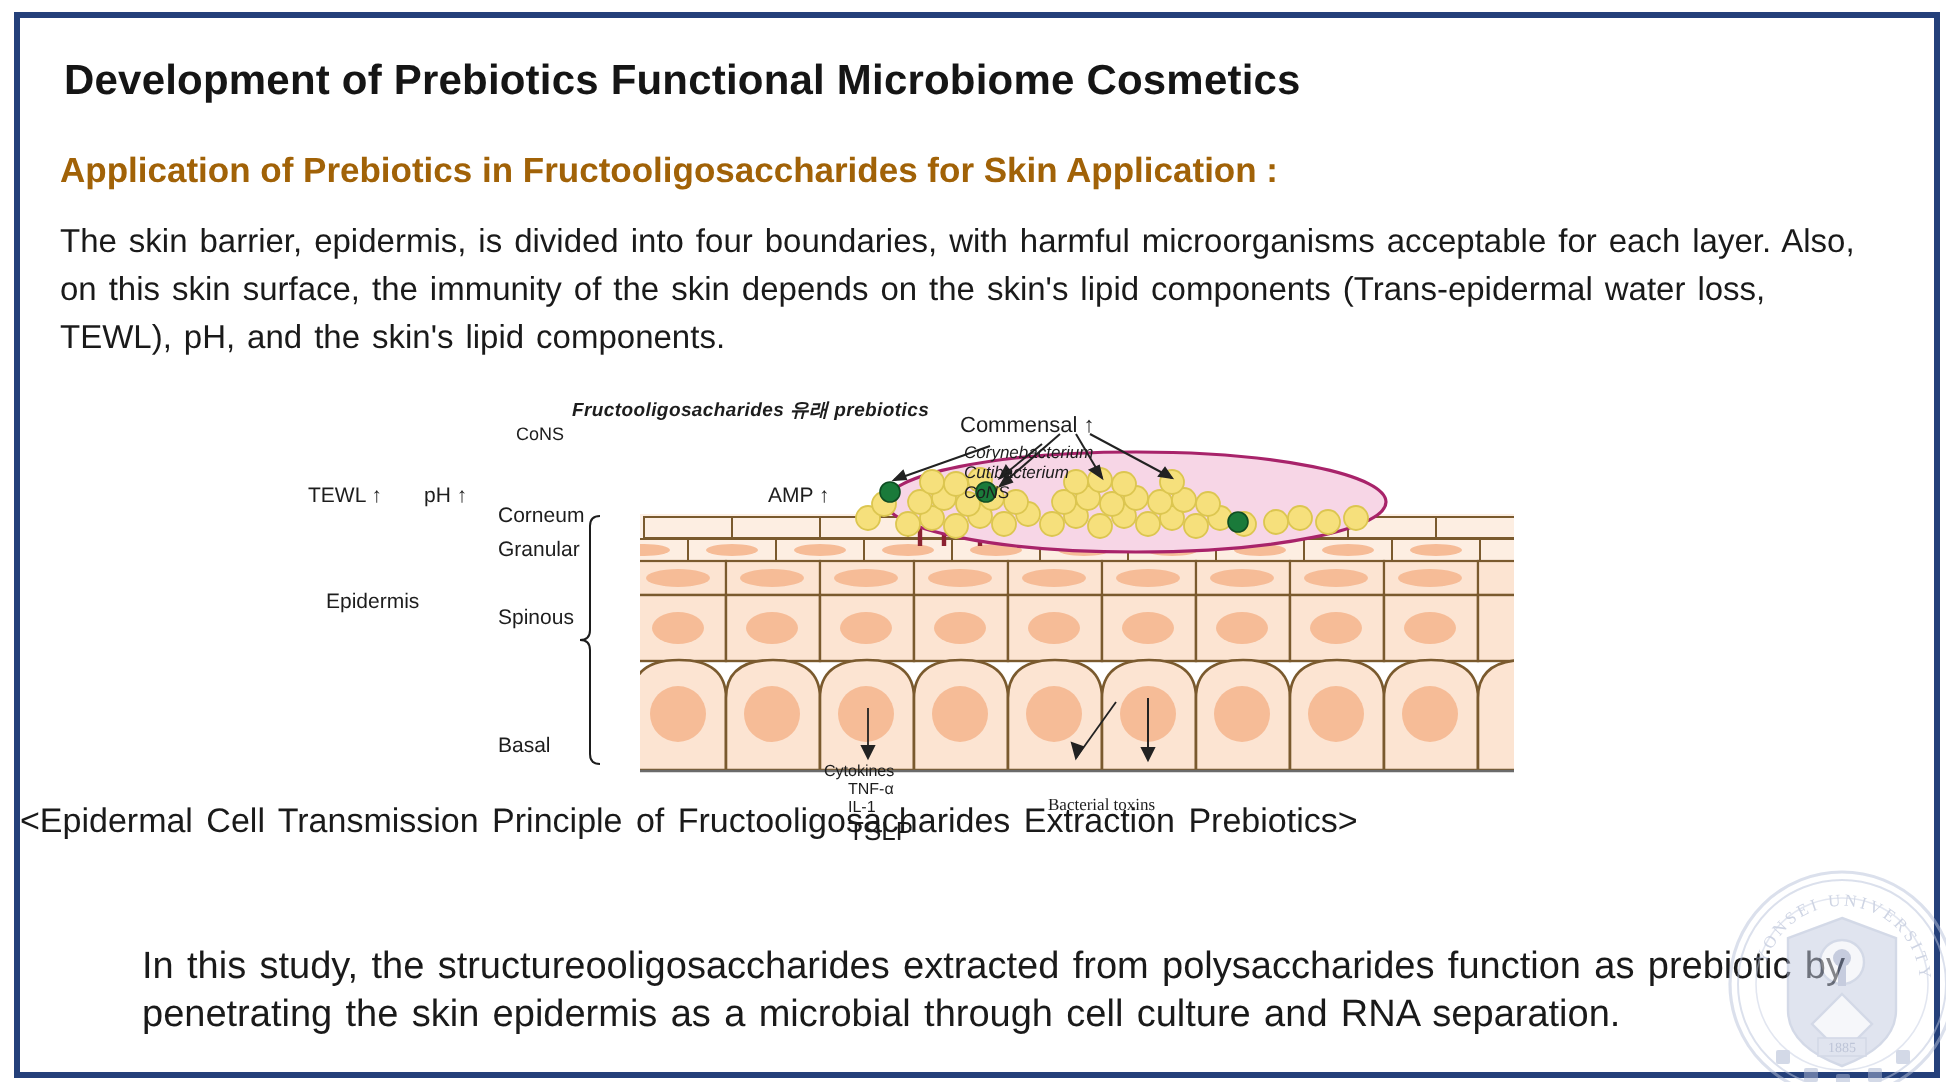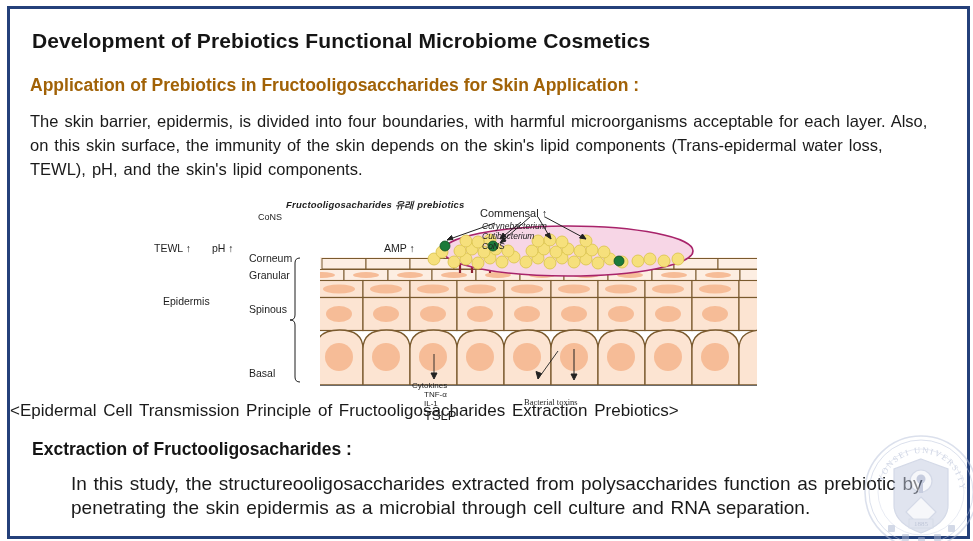--- a/index.html
+++ b/index.html
@@ -397,21 +397,20 @@
           <div class="fig-label" style="position:relative; left:12px; top:0px; font-size:8px;">TNF-α</div>
           <div class="fig-label" style="position:relative; left:12px; top:0px; font-size:8px;">IL-1</div>
           <div class="fig-label" style="position:relative; left:12px; top:0px; font-size:13px;">TSLP</div>
         </div>
 
         <div class="fig-label" style="left:286px; top:198px; font-size:8.5px;font-family:Liberation Serif, serif;">Bacterial toxins</div>
       </div>
 
       <div class="caption">&lt;Epidermal Cell Transmission Principle of Fructooligosacharides  Extraction Prebiotics&gt;</div>
 
-      <div class="heading2">Exctraction of Fructooligosacharides :</div>
 
       <div class="para2">In this study, the structureooligosaccharides  extracted from polysaccharides  function as prebiotic by penetrating the skin epidermis as a microbial through cell culture and RNA separation.</div>
 
       <div class="watermark">
         <svg width="118" height="118" viewBox="0 0 118 118" xmlns="http://www.w3.org/2000/svg">
           <circle cx="59" cy="59" r="56" fill="none" stroke="#b8c2da" stroke-width="1.6"></circle>
           <circle cx="59" cy="59" r="52" fill="none" stroke="#b8c2da" stroke-width="1"></circle>
           <circle cx="59" cy="59" r="43" fill="none" stroke="#c6cee2" stroke-width="0.8"></circle>
           <path id="arcTop" d="M 20 59 A 39 39 0 0 1 98 59" fill="none"></path>
           <text font-family="Liberation Serif, serif" font-size="8.5" fill="#9fabc9" letter-spacing="1.6">

